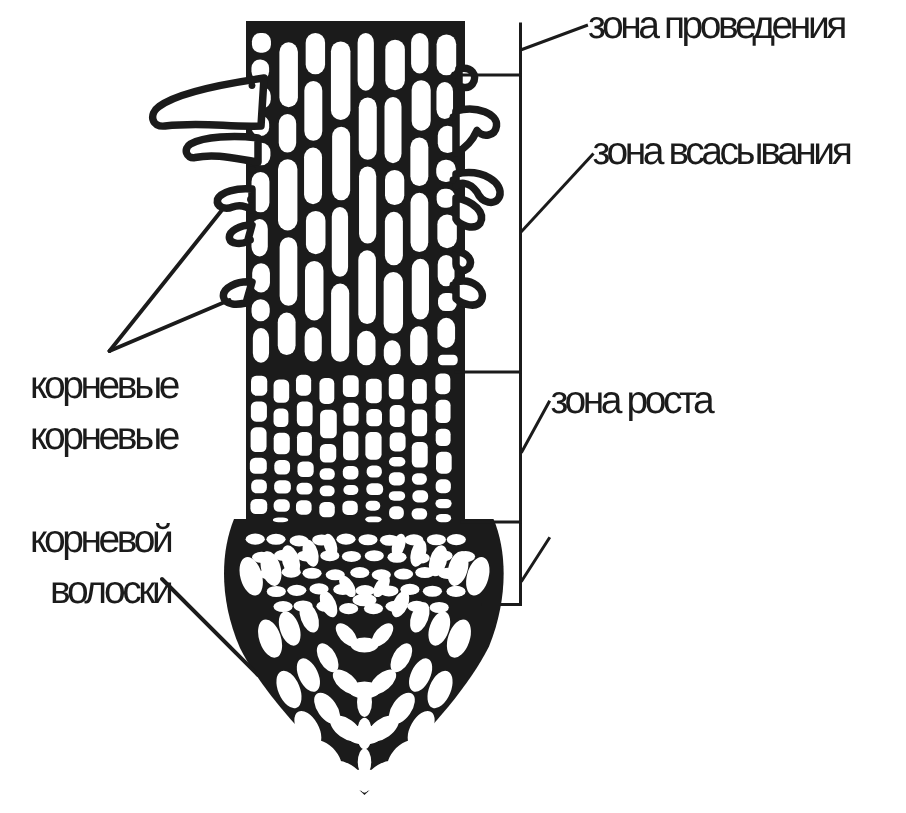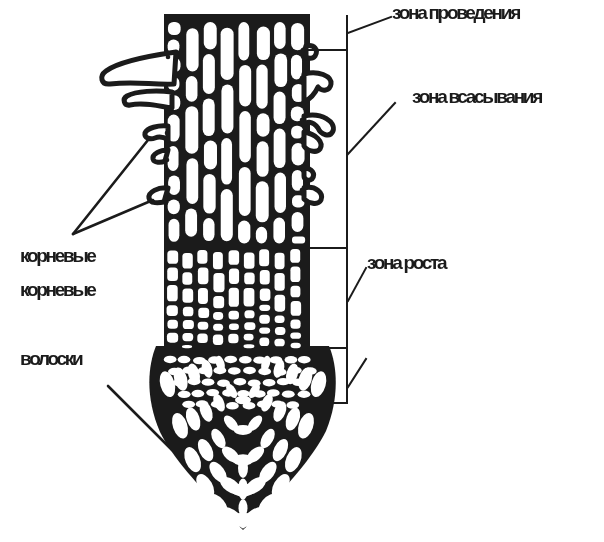--- a/index.html
+++ b/index.html
@@ -8,21 +8,21 @@
     position:relative;width:604px;height:542px;background:var(--paper);
     font-family:"Liberation Sans",sans-serif;overflow:hidden;
   }
   .stage svg{position:absolute;left:0;top:0;}
   .ink{fill:var(--ink);}
   .cell{fill:#fff;}
   .hair{fill:#fff;stroke:var(--ink);stroke-width:5;stroke-linejoin:round;stroke-linecap:round;}
   .ln{stroke:var(--ink);stroke-width:2;fill:none;stroke-linecap:square;}
   .ptr{stroke:var(--ink);stroke-width:2.6;fill:none;stroke-linecap:round;}
   .lbl{
-    position:absolute;color:var(--ink);font-weight:bold;font-size:19px;
+    position:absolute;color:var(--ink);font-weight:normal;font-size:26px;
     line-height:1;letter-spacing:-2.3px;white-space:nowrap;
   }
   .lbl.two{line-height:34px;text-align:right;}
 </style>
 </head>
 <body>
 
 <div class="stage">
 
   <svg id="art" width="604" height="542" viewBox="0 0 604 542">
@@ -284,23 +284,24 @@
     </g>
 
     <g>
       <line class="ptr" x1="73" y1="234" x2="148" y2="140"></line>
       <line class="ptr" x1="73" y1="234" x2="153" y2="200"></line>
       <line class="ptr" x1="108" y1="386" x2="172" y2="450"></line>
     </g>
   </svg>
 
   <div class="lbl" style="left:392px;top:3px">зона проведения</div>
-  <div class="lbl" style="left:412px;top:87px">зона всасывания</div>
+  <div class="lbl" style="left:395px;top:87px">зона всасывания</div>
   <div class="lbl" style="left:367px;top:253px">зона роста</div>
 
   <div class="lbl two" style="left:20px;top:239px">
     <div>корневые</div>
     <div>корневые</div>
   </div>
   <div class="lbl two" style="left:20px;top:342px">
+    <div>корневой</div>
     <div>волоски</div>
   </div>
 </div>
 
 </body></html>

